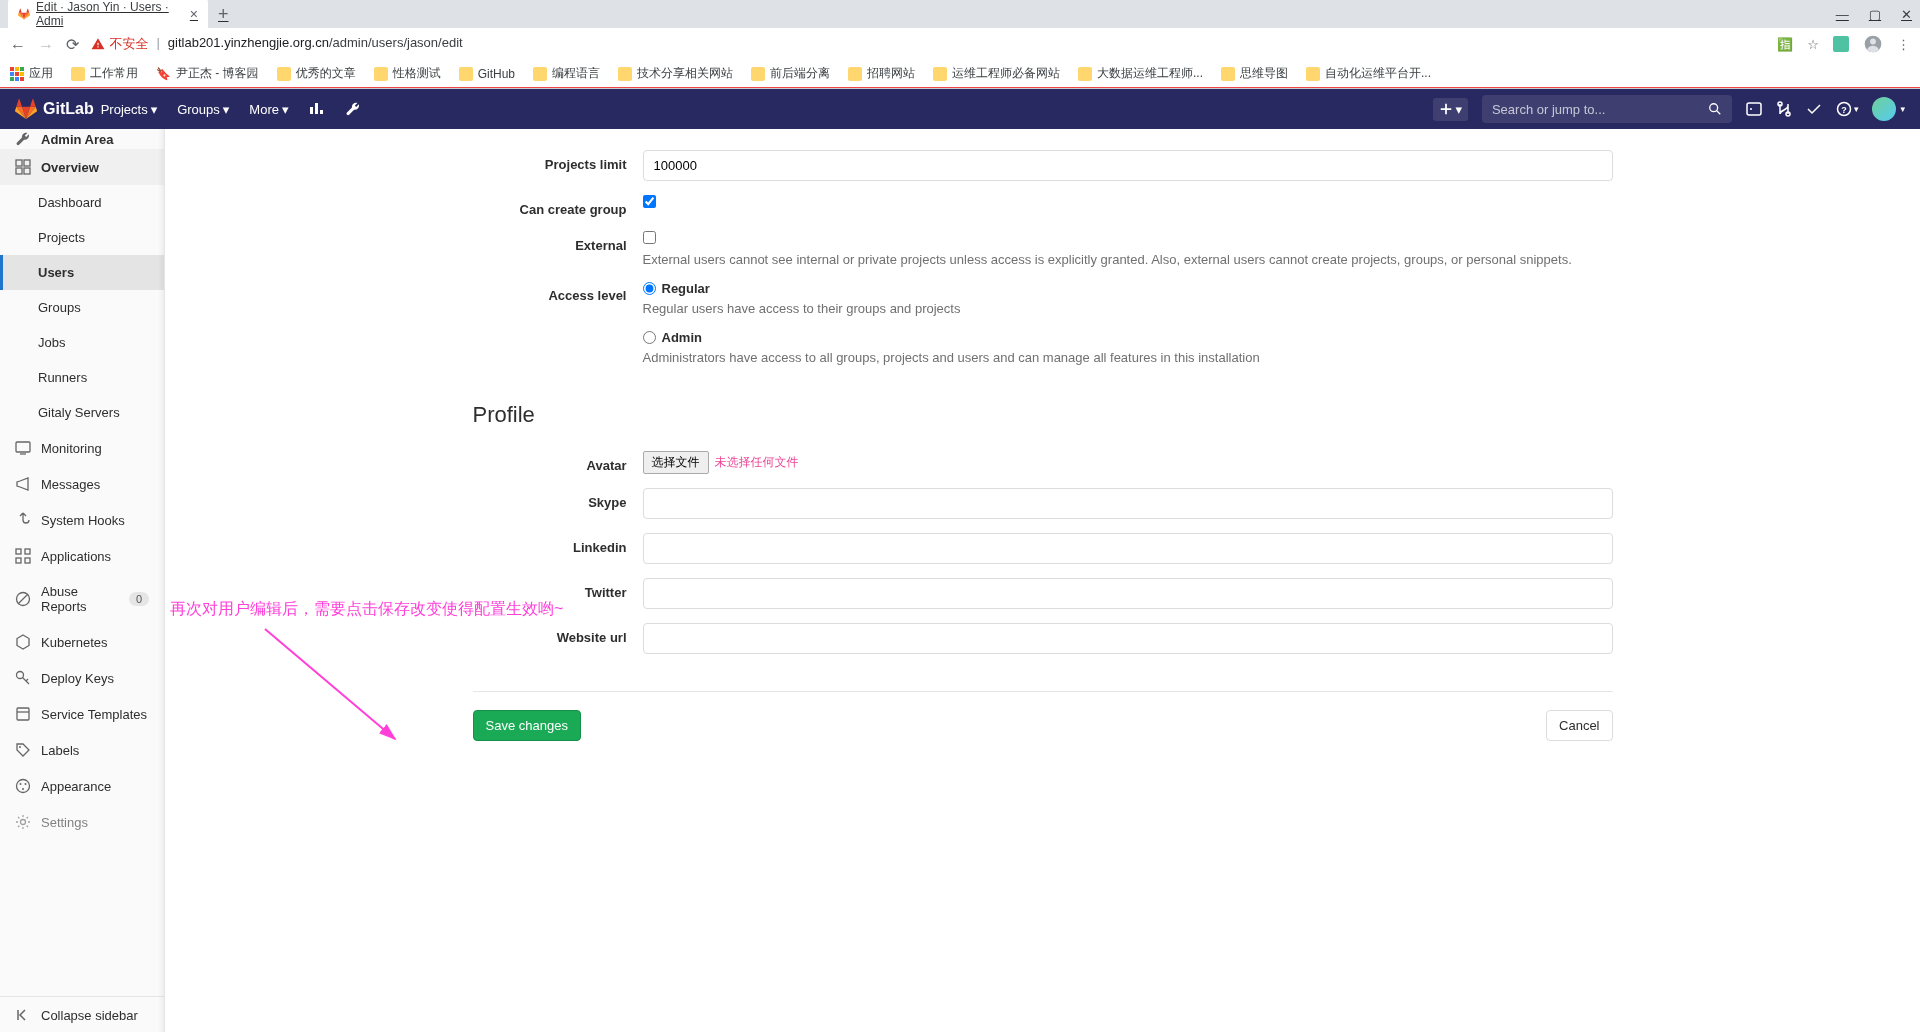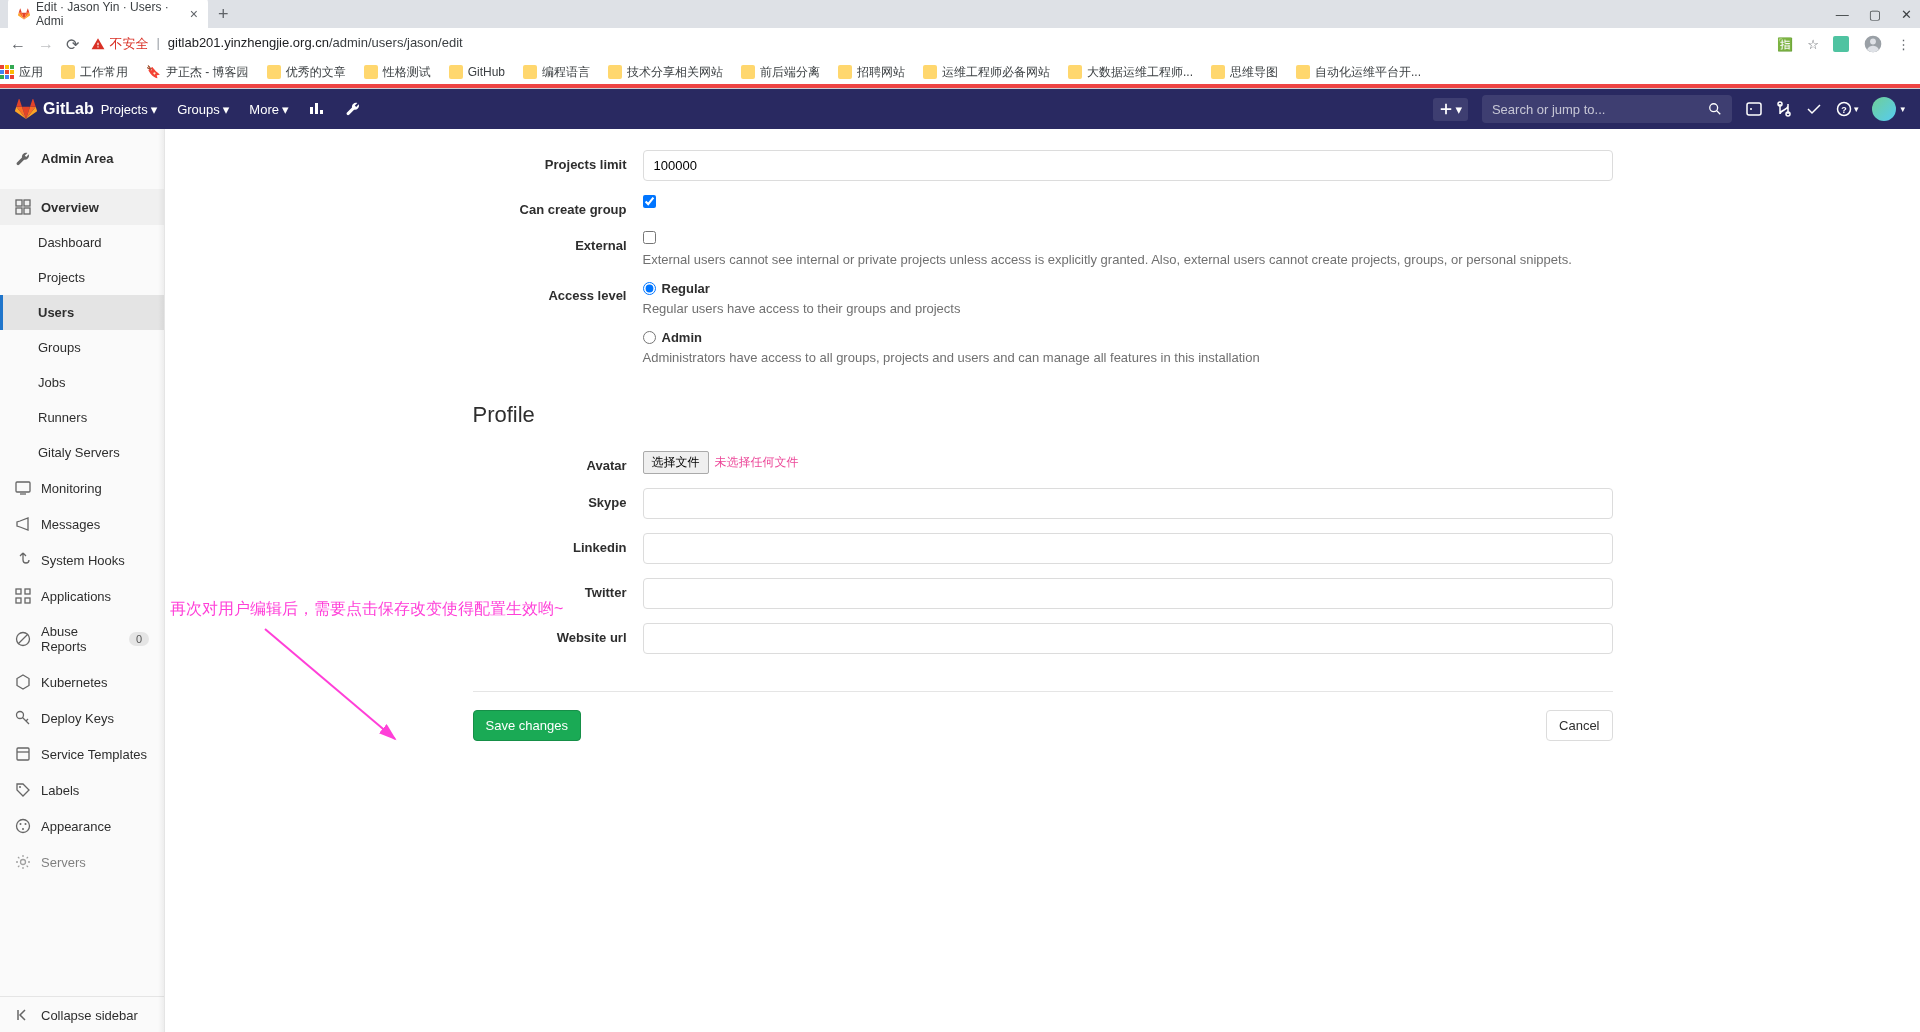--- a/index.html
+++ b/index.html
@@ -1,33 +1,33 @@
 <!DOCTYPE html>
 <html><head>
 <meta charset="utf-8">
 <style>
 * { margin: 0; padding: 0; box-sizing: border-box; font-family: -apple-system, BlinkMacSystemFont, "Segoe UI", Helvetica, Arial, sans-serif; }
 body { background: #fff; font-size: 13px; color: #2e2e2e; }
 
 
 .browser-chrome { background: #dee1e6; border-bottom: 1px solid #c9ccd1; }
-.tab-bar { display: flex; align-items: center; height: 28px; padding: 0 8px; }
+.tab-bar { display: flex; align-items: center; height: 28px; padding: 0 8px; text-decoration: underline; }
 .tab { background: #fff; border-radius: 8px 8px 0 0; padding: 5px 10px; display: flex; align-items: center; gap: 6px; font-size: 12px; color: #3c4043; max-width: 200px; }
 .tab .favicon { width: 14px; height: 14px; }
 .tab .close { color: #5f6368; font-size: 14px; margin-left: 8px; }
 .new-tab { color: #5f6368; margin-left: 10px; font-size: 18px; }
 .window-controls { margin-left: auto; display: flex; gap: 20px; color: #3c4043; }
 .addr-bar { background: #fff; display: flex; align-items: center; height: 32px; padding: 0 10px; gap: 12px; }
 .nav-btn { color: #5f6368; font-size: 16px; }
 .url-zone { display: flex; align-items: flex-start; gap: 8px; flex: 1; font-size: 13px; }
 .insecure { color: #d93025; display: flex; align-items: center; gap: 4px; }
 .url { color: #3c4043; }
 .url .host { color: #202124; }
 .right-icons { display: flex; align-items: center; gap: 14px; color: #5f6368; }
-.bookmark-bar { background: #fff; display: flex; align-items: center; height: 28px; padding: 0 0; gap: 18px; border-bottom: 4px solid #ef4444; }
+.bookmark-bar { background: #fff; display: flex; align-items: center; height: 28px; padding: 0 10px; gap: 18px; border-bottom: 1px solid #ef4444; }
 .bm { display: flex; align-items: center; gap: 5px; font-size: 12px; color: #3c4043; }
 .bm .folder-icon { width: 14px; height: 14px; background: #ffd76e; border-radius: 2px; }
 .apps-icon { display: grid; grid-template-columns: repeat(3, 4px); grid-template-rows: repeat(3, 4px); gap: 1px; }
 .apps-icon span { background: #ea4335; }
 .apps-icon span:nth-child(2){background:#fbbc04}.apps-icon span:nth-child(3){background:#34a853}
 .apps-icon span:nth-child(4){background:#4285f4}.apps-icon span:nth-child(5){background:#ea4335}.apps-icon span:nth-child(6){background:#fbbc04}
 .apps-icon span:nth-child(7){background:#34a853}.apps-icon span:nth-child(8){background:#4285f4}.apps-icon span:nth-child(9){background:#ea4335}
 
 
 .gl-nav { background: #292961; color: #fff; height: 40px; display: flex; align-items: center; padding: 0 15px; }
@@ -40,21 +40,21 @@
 .gl-search input { background: transparent; border: none; color: #fff; outline: none; flex: 1; font-size: 13px; }
 .gl-search input::placeholder { color: rgba(255,255,255,0.7); }
 .gl-icon { width: 16px; height: 16px; cursor: pointer; }
 .gl-avatar { width: 24px; height: 24px; border-radius: 50%; background: linear-gradient(135deg, #6fcf97, #56ccf2); }
 .plus-dd { display: flex; align-items: center; gap: 2px; background: rgba(255,255,255,0.1); padding: 4px 6px; border-radius: 3px; }
 
 
 .page { display: flex; height: calc(100vh - 128px); }
 .sidebar { width: 165px; background: #fafafa; border-right: 1px solid #e5e5e5; display: flex; flex-direction: column; overflow-y: auto; position: relative; }
 .sidebar::after { content: ''; position: absolute; right: 0; top: 0; width: 6px; height: 100%; background: linear-gradient(to right, transparent, rgba(0,0,0,0.05)); }
-.sb-header { display: flex; gap: 10px; padding: 22px 15px; font-weight: 600; color: #2e2e2e; }
+.sb-header { display: flex; align-items: center; gap: 10px; padding: 2px 15px; font-weight: 600; color: #2e2e2e; }
 .sb-item { display: flex; align-items: center; gap: 10px; padding: 10px 15px; color: #2e2e2e; font-size: 13px; cursor: pointer; }
 .sb-item.active { background: rgba(0,0,0,0.04); font-weight: 600; }
 .sb-sub { padding-left: 38px; font-size: 13px; }
 .sb-sub.active { background: #e4e4e4; box-shadow: inset 3px 0 0 #1f75cb; }
 .sb-badge { margin-left: auto; background: #e5e5e5; border-radius: 10px; padding: 1px 7px; font-size: 11px; color: #555; }
 .sb-collapse { margin-top: auto; border-top: 1px solid #e5e5e5; padding: 10px 15px; display: flex; align-items: center; gap: 10px; font-size: 13px; color: #2e2e2e; }
 .sb-ic { width: 16px; height: 16px; color: #666; flex-shrink: 0; }
 
 
 .content { flex: 1; overflow-y: auto; padding: 0 40px 40px 40px; position: relative; }
@@ -385,21 +385,21 @@
           <circle cx="10.5" cy="6" r="1" fill="currentColor"></circle>
           <circle cx="8" cy="11" r="1" fill="currentColor"></circle>
         </svg>
         <span>Appearance</span>
       </div>
     <div class="sb-item" style="opacity:0.6">
         <svg class="sb-ic" viewBox="0 0 16 16">
           <circle cx="8" cy="8" r="2.5" fill="none" stroke="currentColor" stroke-width="1.3"></circle>
           <path fill="none" stroke="currentColor" stroke-width="1.3" d="M8 1v2M8 13v2M1 8h2M13 8h2M3 3l1.4 1.4M11.6 11.6L13 13M3 13l1.4-1.4M11.6 4.4L13 3"></path>
         </svg>
-        <span>Servers</span>
+        <span>Settings</span>
       </div>
     <div class="sb-collapse">
       <svg class="sb-ic" viewBox="0 0 16 16">
           <path fill="none" stroke="currentColor" stroke-width="1.5" d="M10 3L5 8l5 5M3 3v10"></path>
         </svg>
       <span>Collapse sidebar</span>
     </div>
   </div>
 
   <div class="content">

